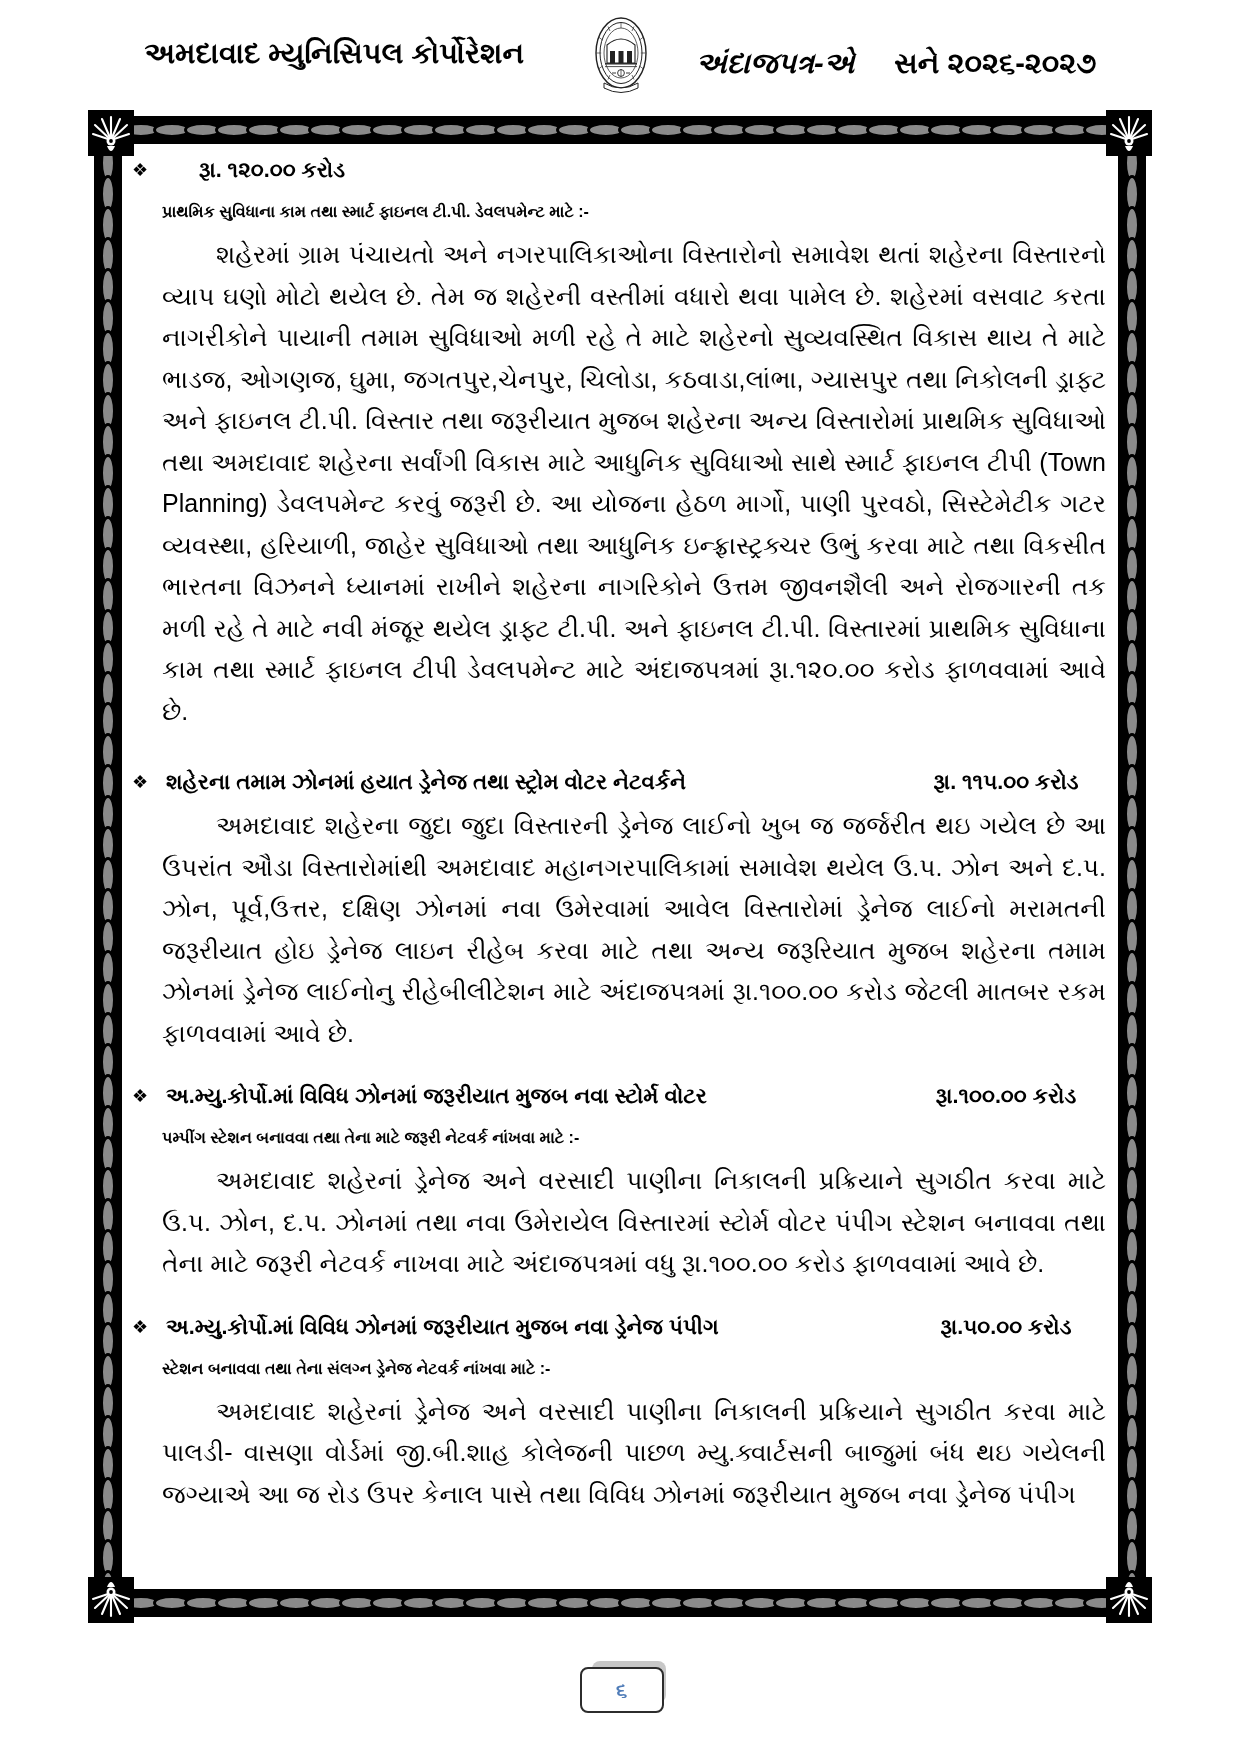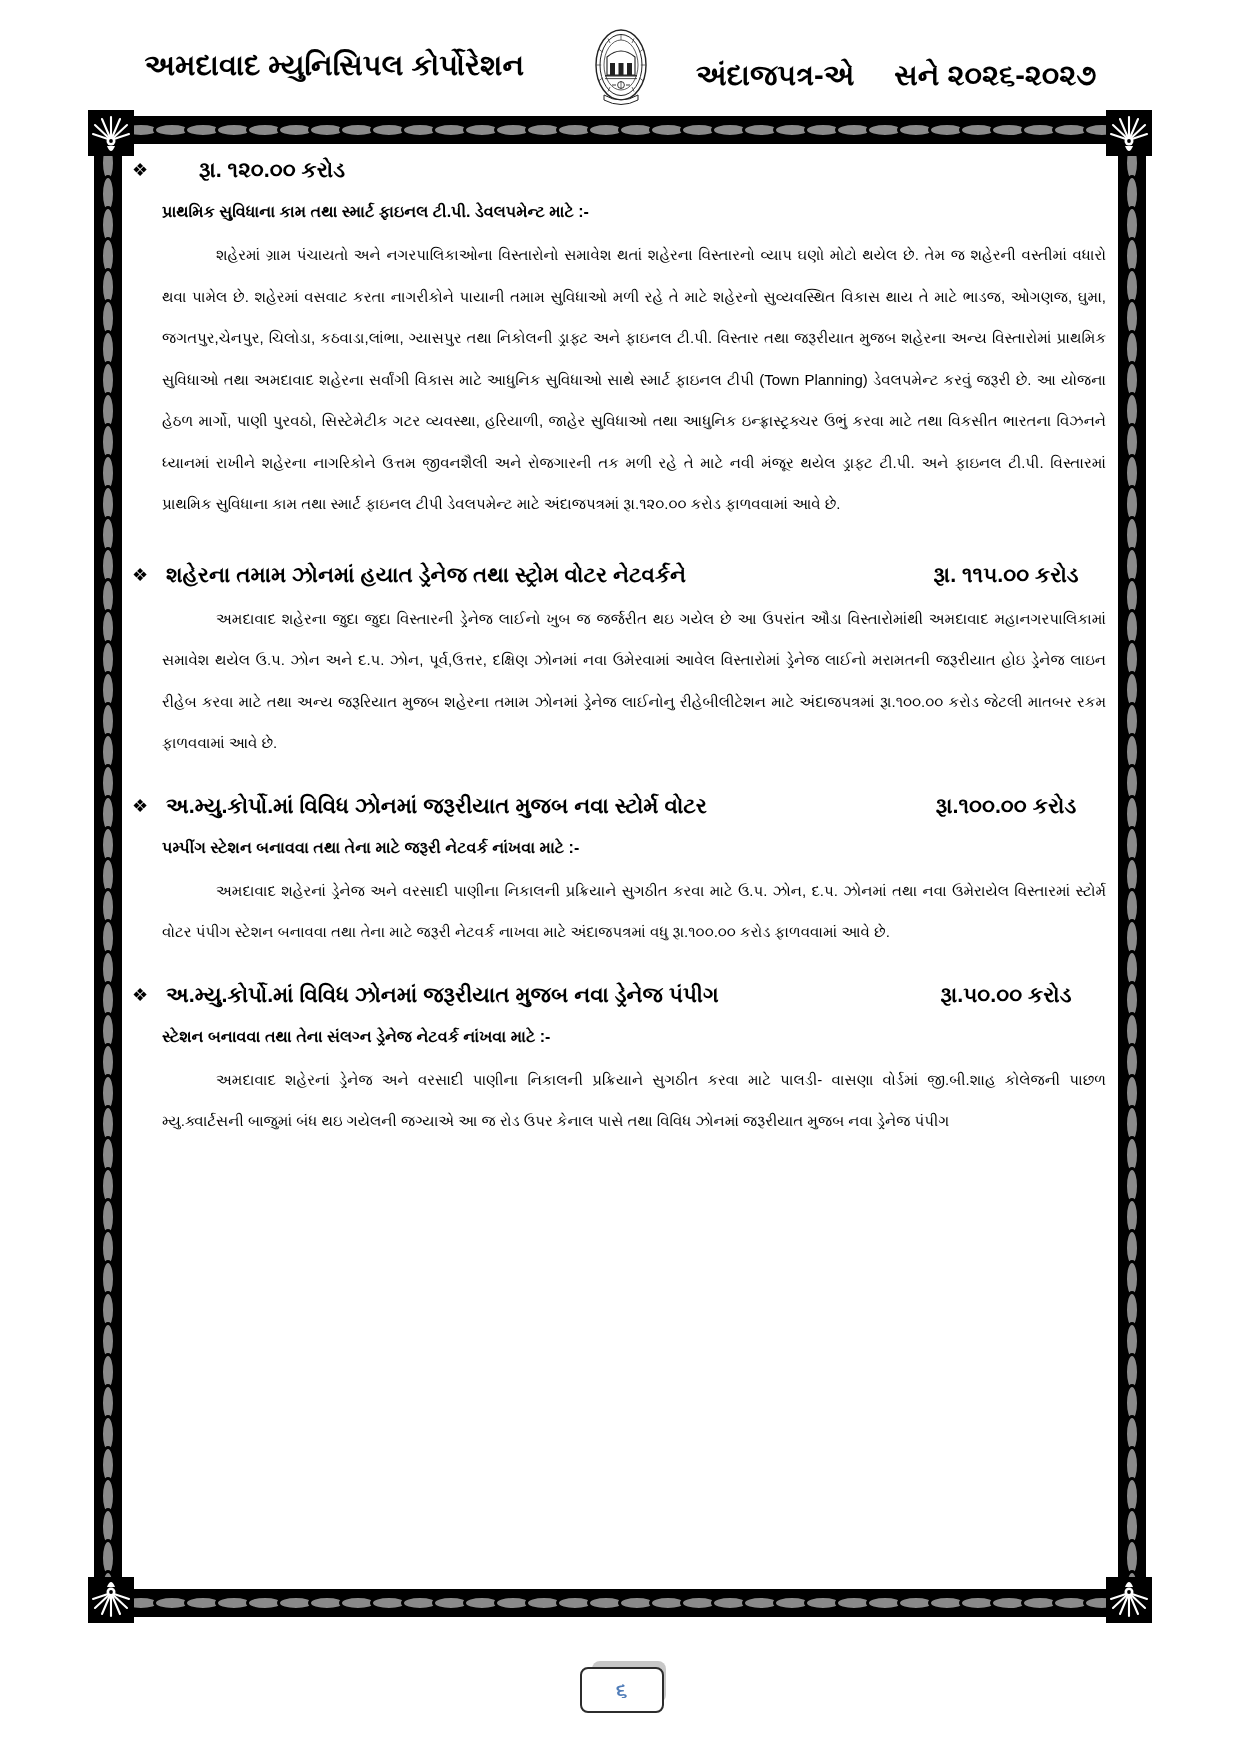--- a/index.html
+++ b/index.html
@@ -12,21 +12,21 @@
     height: 1755px;
     position: relative;
     font-family: "Liberation Serif", "DejaVu Serif", serif;
     color: #000000;
     overflow: hidden;
   }
 
   
   .page-header {
     position: absolute;
-    top: 12px;
+    top: 0;
     left: 0;
     width: 1241px;
     height: 108px;
     display: flex;
     align-items: center;
     justify-content: center;
     gap: 0px;
   }
   .hdr-left {
     font-size: 29px;
@@ -44,21 +44,21 @@
   }
   .hdr-right {
     font-size: 29px;
     font-weight: bold;
     white-space: nowrap;
     font-family: "Liberation Sans", "DejaVu Sans", sans-serif;
     margin-left: 44px;
     display: flex;
     align-items: baseline;
   }
-  .hdr-right .doc-label { margin-right: 40px; }
+  .hdr-right .doc-label { margin-right: 40px; font-style: italic; }
   .hdr-right .year-label { letter-spacing: 0px; margin-top: 20px; }
 
   
   .frame {
     position: absolute;
     left: 88px;
     top: 110px;
     width: 1064px;
     height: 1513px;
     box-sizing: border-box;
@@ -182,21 +182,21 @@
     margin-left: 34px;
     font-size: 16px;
     line-height: 41px;
     font-weight: 600;
     font-family: "Liberation Sans", "DejaVu Sans", sans-serif;
   }
 
   .para {
     margin-left: 34px;
     margin-top: 2px;
-    font-size: 15px;
+    font-size: 25px;
     line-height: 41.5px;
     text-align: justify;
     text-align-last: left;
     text-indent: 54px;
     font-family: "Liberation Sans", "DejaVu Sans", sans-serif;
     font-weight: 400;
     padding-right: 6px;
     hyphens: none;
   }
   .para.tight { margin-bottom: 0; }

